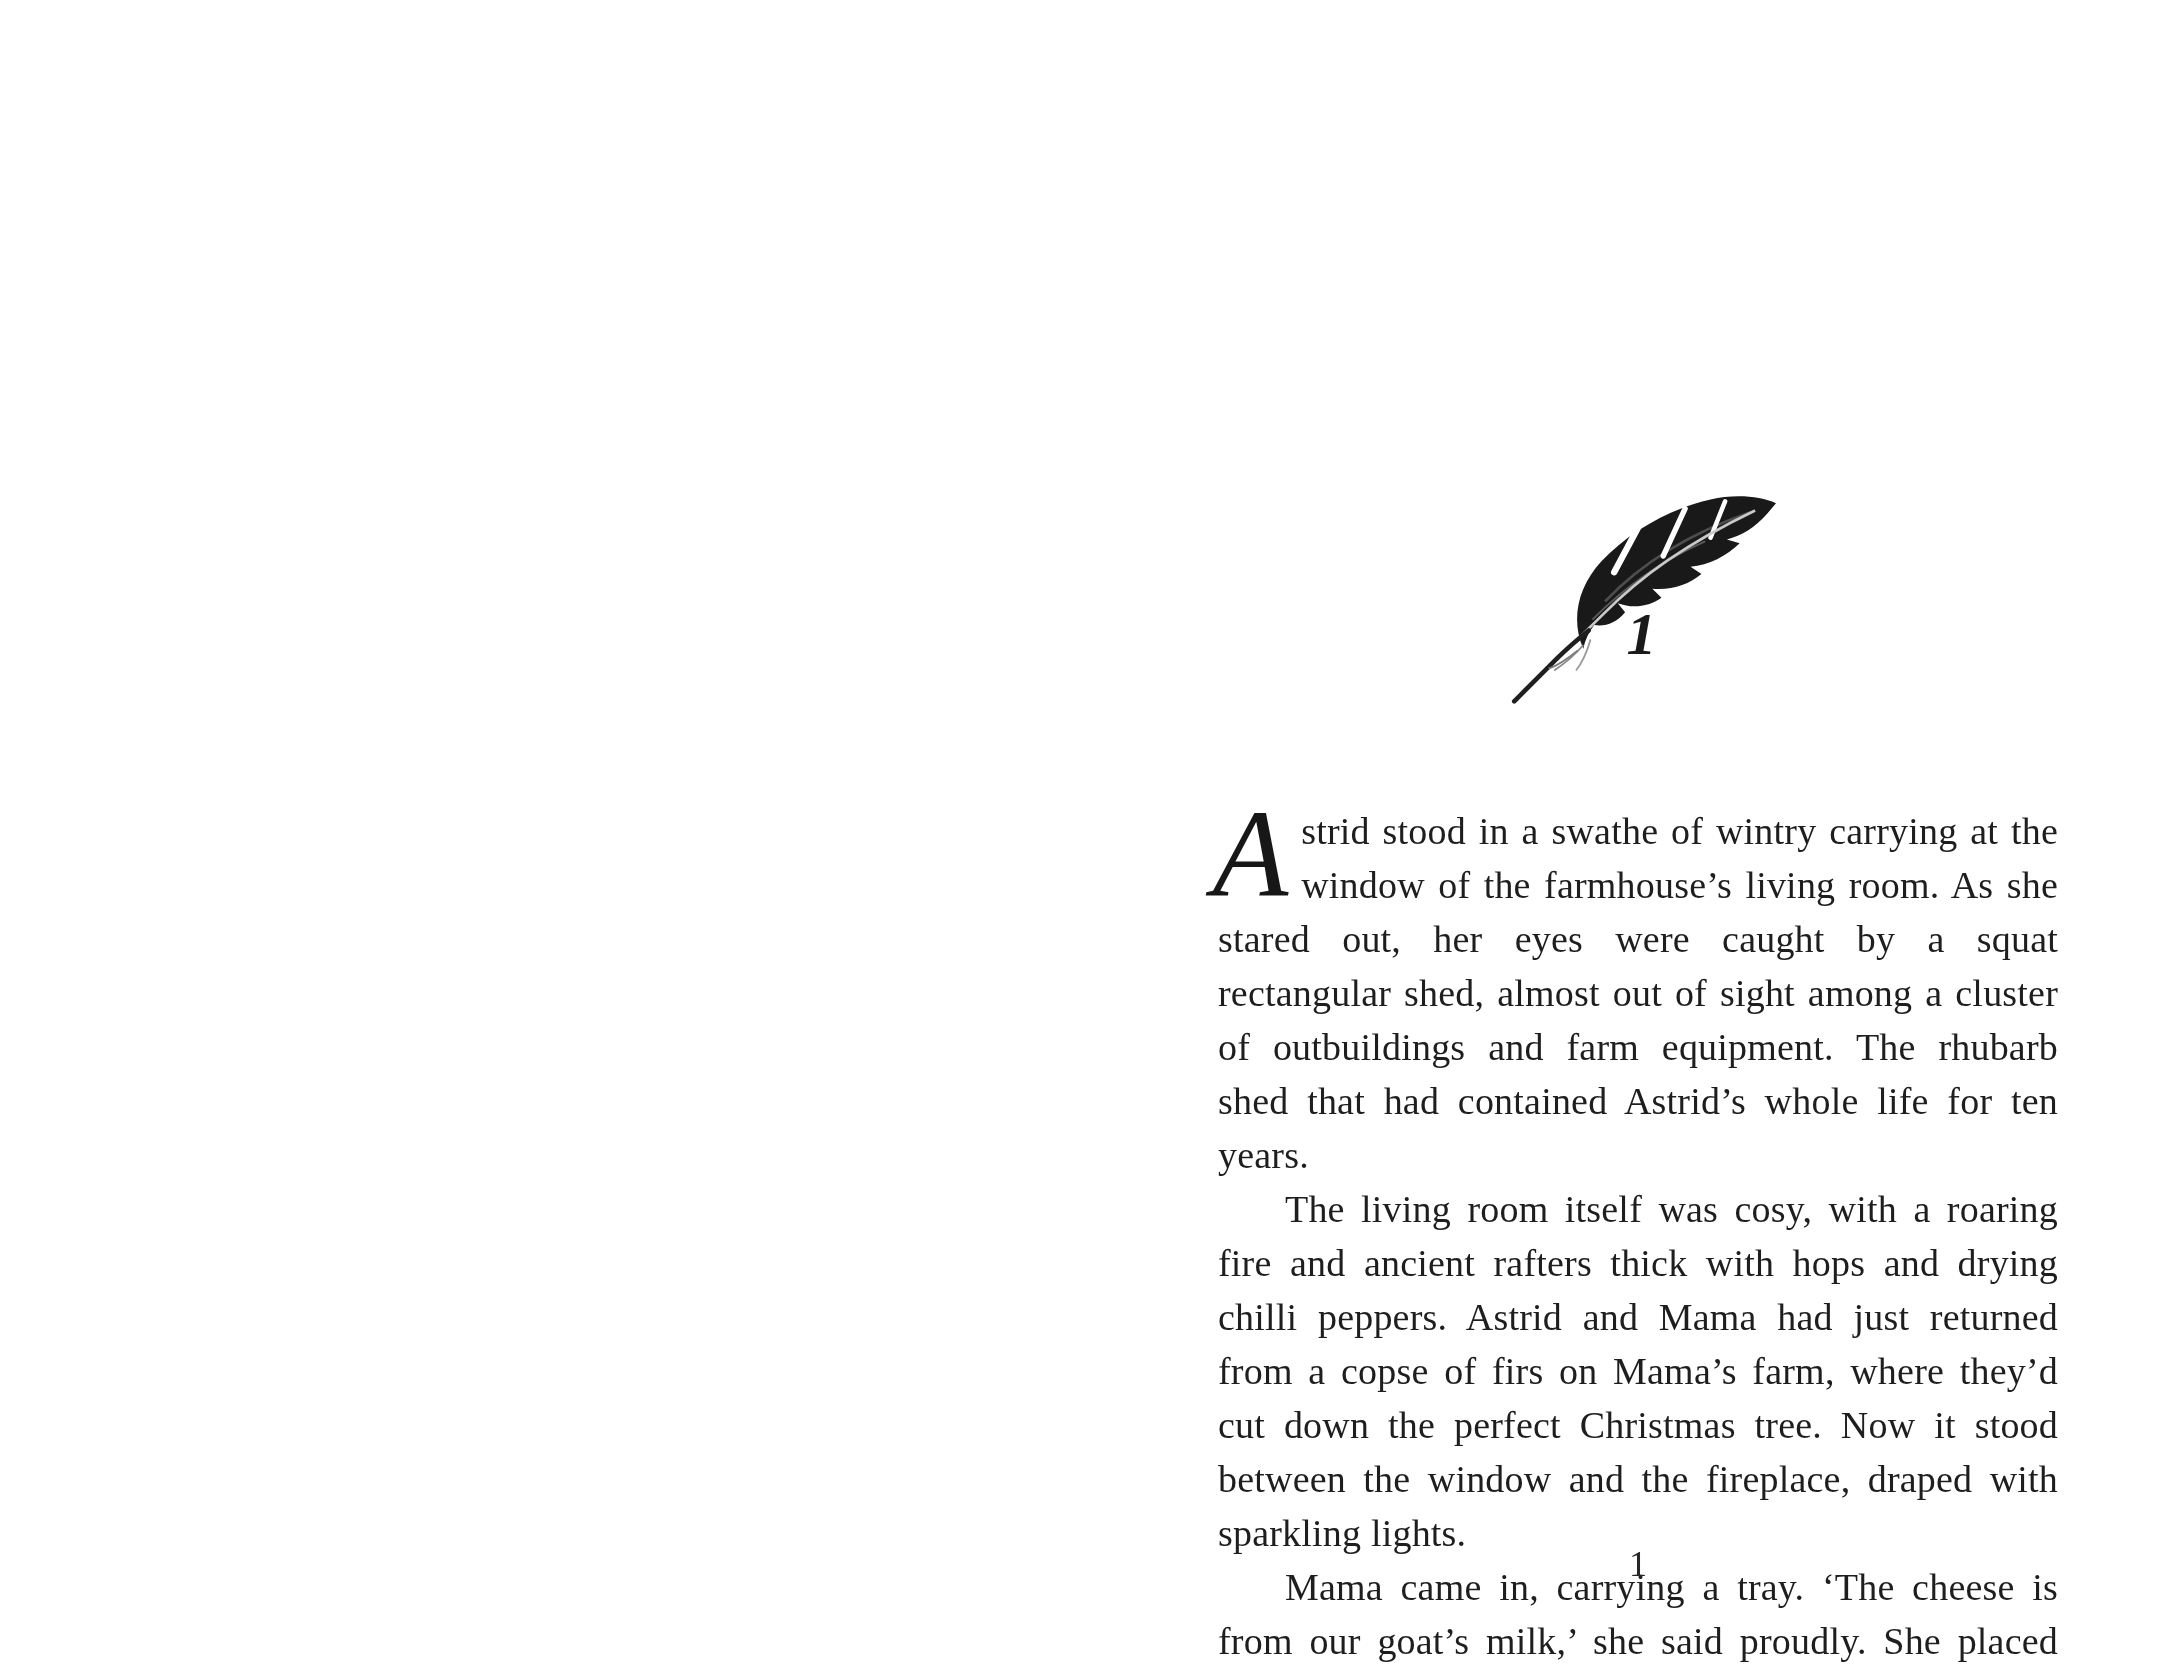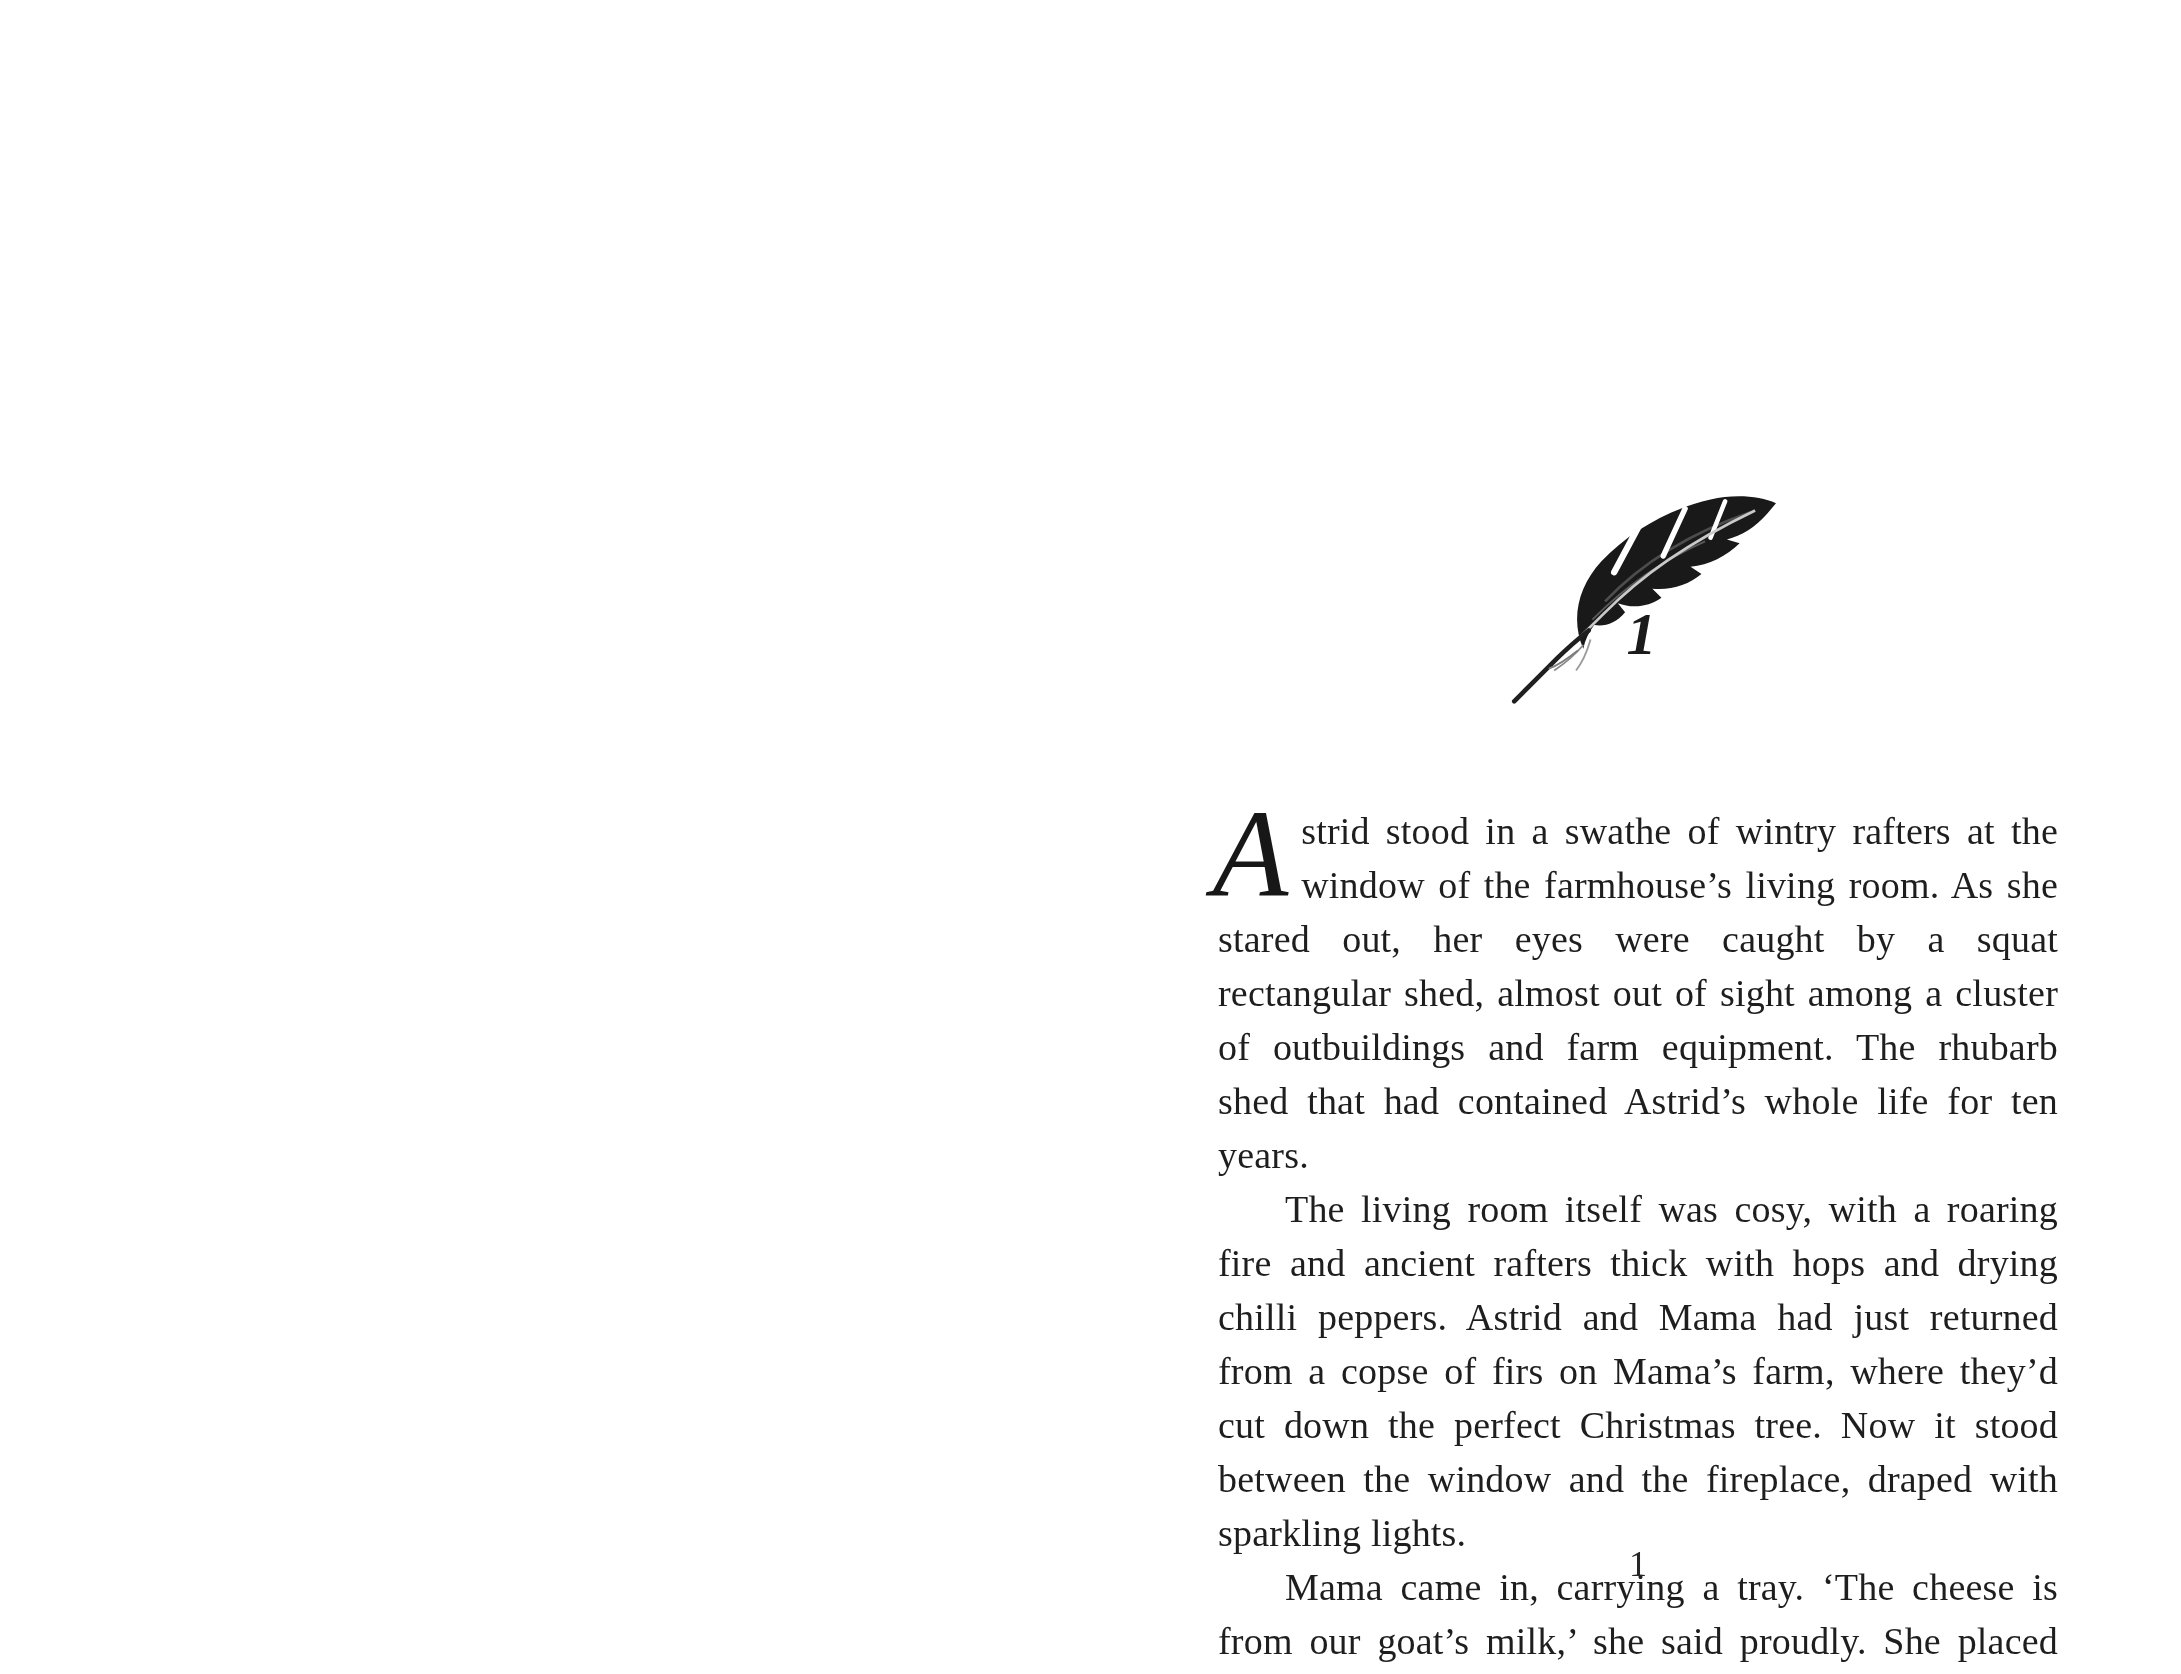--- a/index.html
+++ b/index.html
@@ -124,21 +124,21 @@
         <path d="M 96 198 C 86 210 76 218 64 226" stroke="#8a8a8a" stroke-width="2" fill="none"></path>
         <path d="M 104 192 C 100 206 96 216 88 226" stroke="#9a9a9a" stroke-width="2" fill="none"></path>
         <path d="M 90 204 C 80 212 70 220 58 224" stroke="#7d7d7d" stroke-width="2" fill="none"></path>
       </svg>
     </div>
 
     <div class="chapter-number">1</div>
 
     <div class="text-block">
       <p class="para first">
-        <span class="dropcap">A</span><span>strid stood in a swathe of wintry rafters at the window of the farmhouse’s living room. As she stared out, her eyes were caught by a squat rectangular shed, almost out of sight among a cluster of outbuildings and farm equipment. The rhubarb shed that had contained Astrid’s whole life for ten years.</span>
+        <span class="dropcap">A</span><span>strid stood in a swathe of wintry carrying at the window of the farmhouse’s living room. As she stared out, her eyes were caught by a squat rectangular shed, almost out of sight among a cluster of outbuildings and farm equipment. The rhubarb shed that had contained Astrid’s whole life for ten years.</span>
       </p>
       <p class="para indent">The living room itself was cosy, with a roaring fire and ancient rafters thick with hops and drying chilli peppers. Astrid and Mama had just returned from a copse of firs on Mama’s farm, where they’d cut down the perfect Christmas tree. Now it stood between the window and the fireplace, draped with sparkling lights.</p>
       <p class="para indent">Mama came in, carrying a tray. ‘The cheese is from our goat’s milk,’ she said proudly. She placed the tray on the unused piano</p>
     </div>
 
     <div class="page-number">1</div>
 
   </div>
 </div>
 

